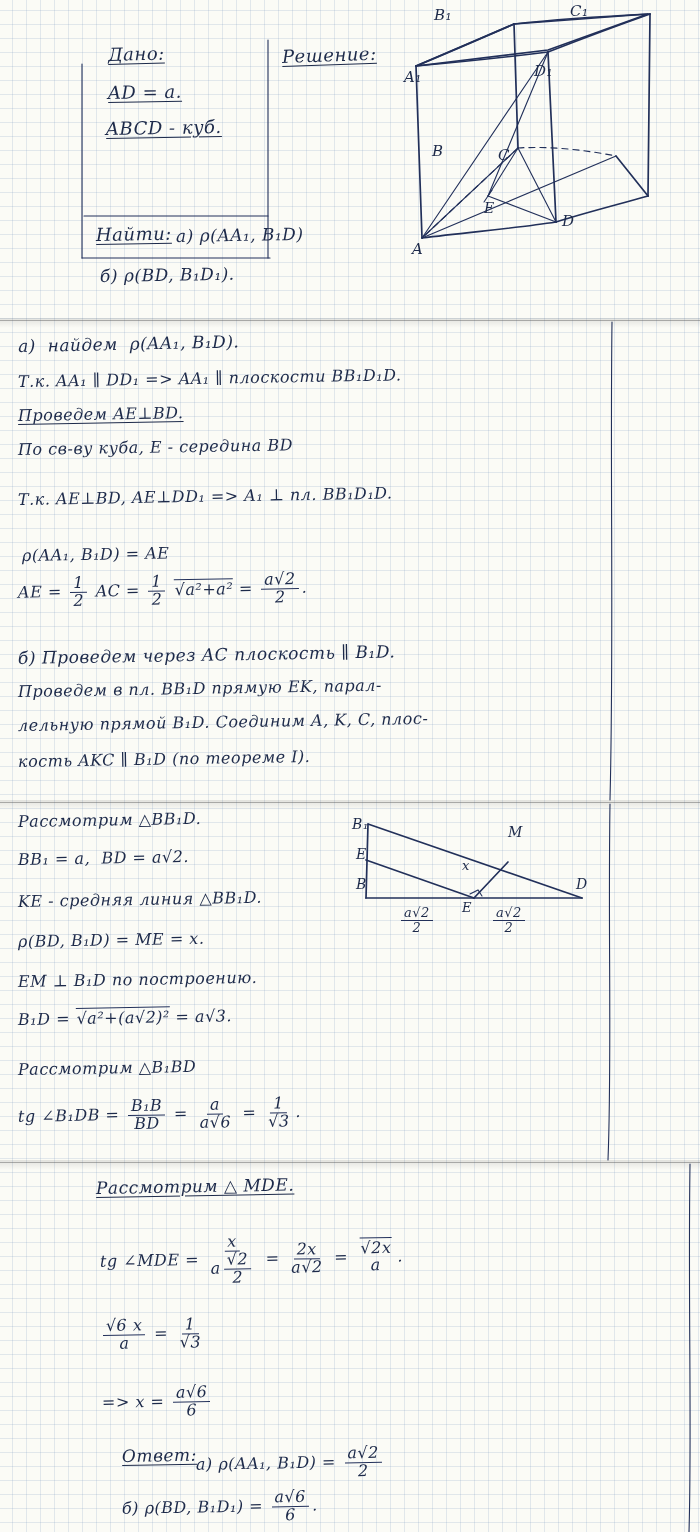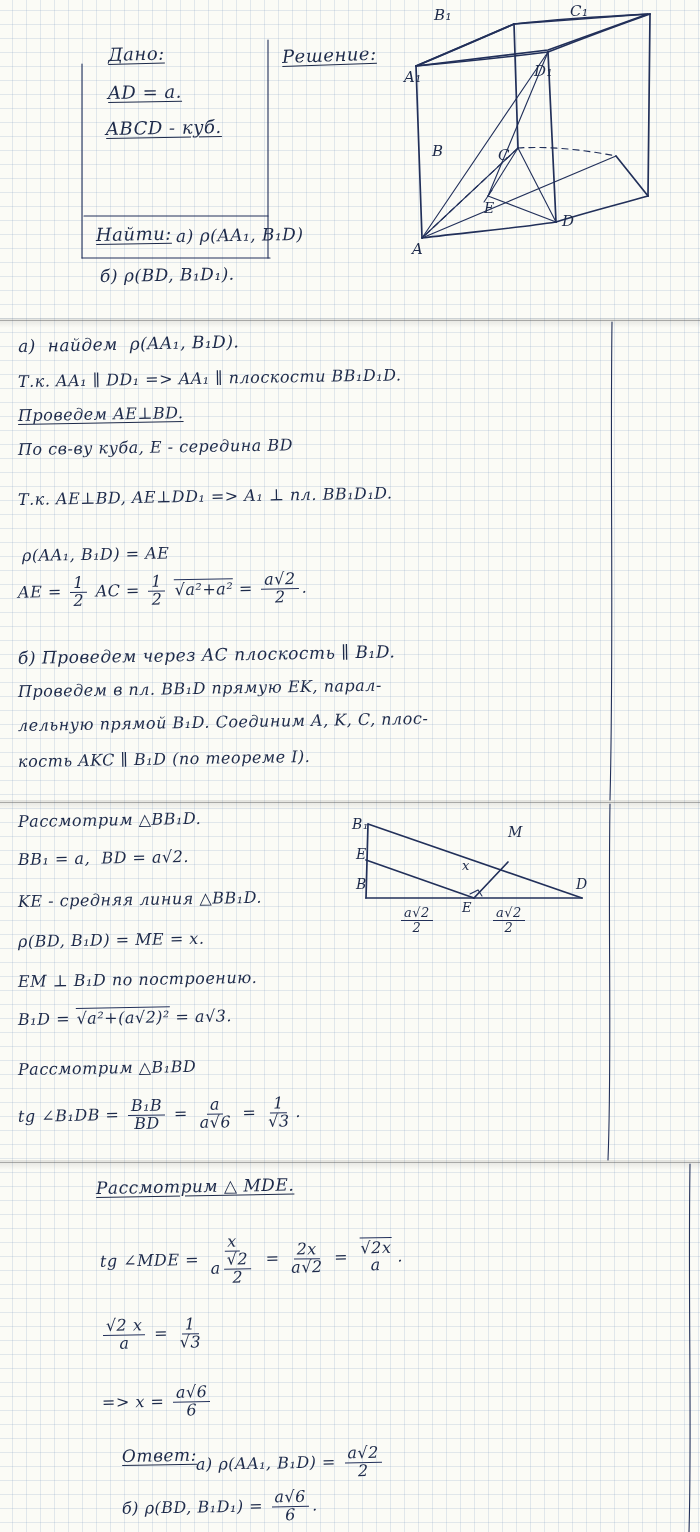--- a/index.html
+++ b/index.html
@@ -175,19 +175,19 @@
 <div class="hw sz14" style="left:576px;top:876px;">D</div>
 <div class="hw sz13" style="left:462px;top:858px;">x</div>
 <div class="hw sz13" style="left:462px;top:900px;">E</div>
 <div class="hw sz13" style="left:398px;top:906px;"><span class="frac"><span class="num">a√2</span><span class="den">2</span></span></div>
 <div class="hw sz13" style="left:490px;top:906px;"><span class="frac"><span class="num">a√2</span><span class="den">2</span></span></div>
 
 <div class="hw sz17 u" style="left:96px;top:1178px;transform:rotate(-1deg);">Рассмотрим △ MDE.</div>
 
 <div class="hw sz16" style="left:100px;top:1236px;transform:rotate(-1deg);">tg ∠MDE = <span class="frac"><span class="num">x</span><span class="den">a<span class="frac"><span class="num">√2</span><span class="den">2</span></span></span></span> = <span class="frac"><span class="num">2x</span><span class="den">a√2</span></span> = <span class="frac"><span class="num" style="border-bottom:none;"><span class="rad">√2x</span></span><span class="den">a</span></span>.</div>
 
-<div class="hw sz16" style="left:100px;top:1318px;transform:rotate(-1deg);"><span class="frac"><span class="num">√2 x</span><span class="den">a</span></span> = <span class="frac"><span class="num">1</span><span class="den">√3</span></span></div>
+<div class="hw sz16" style="left:100px;top:1318px;transform:rotate(-1deg);"><span class="frac"><span class="num">√6 x</span><span class="den">a</span></span> = <span class="frac"><span class="num">1</span><span class="den">√3</span></span></div>
 
 <div class="hw sz16" style="left:102px;top:1386px;transform:rotate(-1deg);">=&gt; x = <span class="frac"><span class="num">a√6</span><span class="den">6</span></span></div>
 
 <div class="hw sz17 u" style="left:122px;top:1446px;transform:rotate(-1deg);">Ответ:</div>
 <div class="hw sz16" style="left:196px;top:1448px;transform:rotate(-1deg);">а) ρ(AA₁, B₁D) = <span class="frac"><span class="num">a√2</span><span class="den">2</span></span></div>
 <div class="hw sz16" style="left:122px;top:1492px;transform:rotate(-1deg);">б) ρ(BD, B₁D₁) = <span class="frac"><span class="num">a√6</span><span class="den">6</span></span>.</div>
 
 </body></html>

